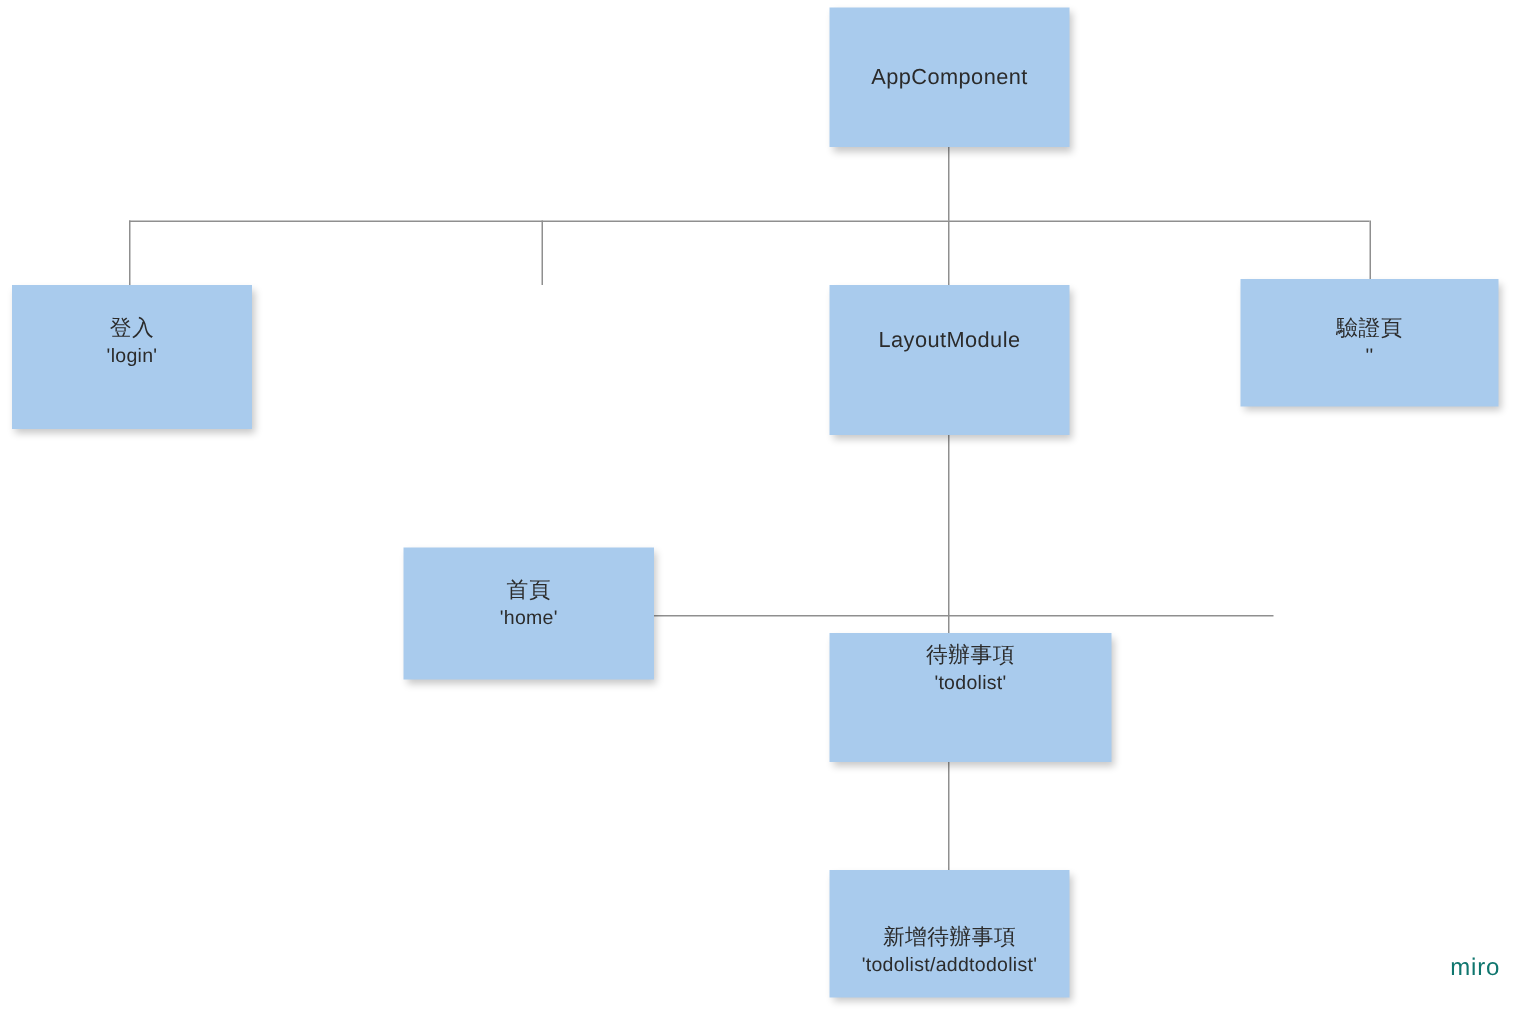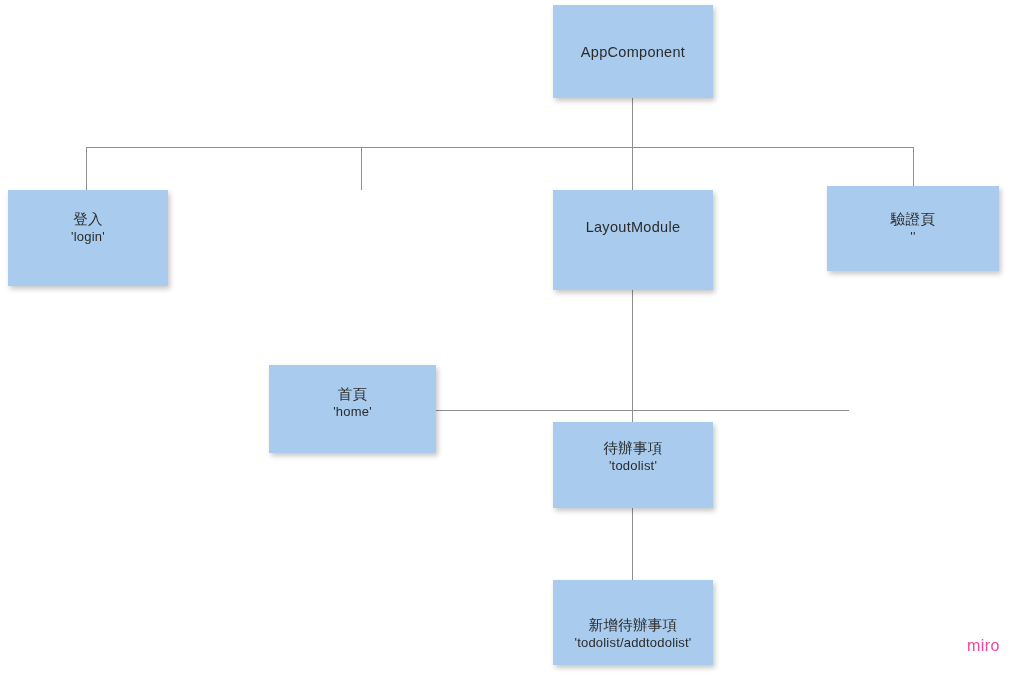--- a/index.html
+++ b/index.html
@@ -45,21 +45,21 @@
     letter-spacing:0.2px;
   }
   
   .node.single .txt{line-height:1.2;}
 
   
   #watermark{
     position:absolute;
     right:24px;bottom:24px;
     font-size:16px;
-    color:#ec4899;
+    color:#0f766e;
     letter-spacing:0.5px;
     font-family:"Liberation Sans","DejaVu Sans",sans-serif;
   }
 </style>
 </head>
 <body>
 
 <div id="canvas">
 
   <div class="conn v" style="left:632px;top:98px;height:49px;"></div>
@@ -106,21 +106,21 @@
     </span>
   </div>
 
   <div class="node" style="left:256px;top:365px;width:167px;height:88px;padding-top:20px;margin-left:13px;">
     <span class="txt">
       <span class="line1">首頁</span>
       <span class="line2">'home'</span>
     </span>
   </div>
 
-  <div class="node" style="left:553px;top:422px;width:160px;height:86px;padding-top:17px;">
+  <div class="node" style="left:553px;top:422px;width:188px;height:86px;padding-top:6px;">
     <span class="txt">
       <span class="line1">待辦事項</span>
       <span class="line2">'todolist'</span>
     </span>
   </div>
 
 
   <div class="node" style="left:553px;top:580px;width:160px;height:85px;padding-top:36px;">
     <span class="txt">
       <span class="line1">新增待辦事項</span>

